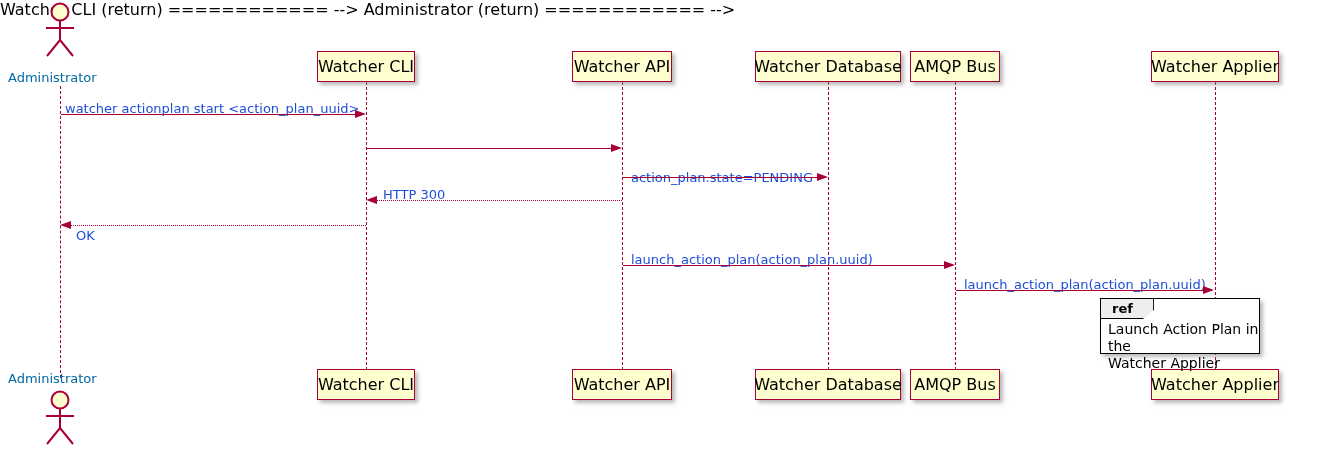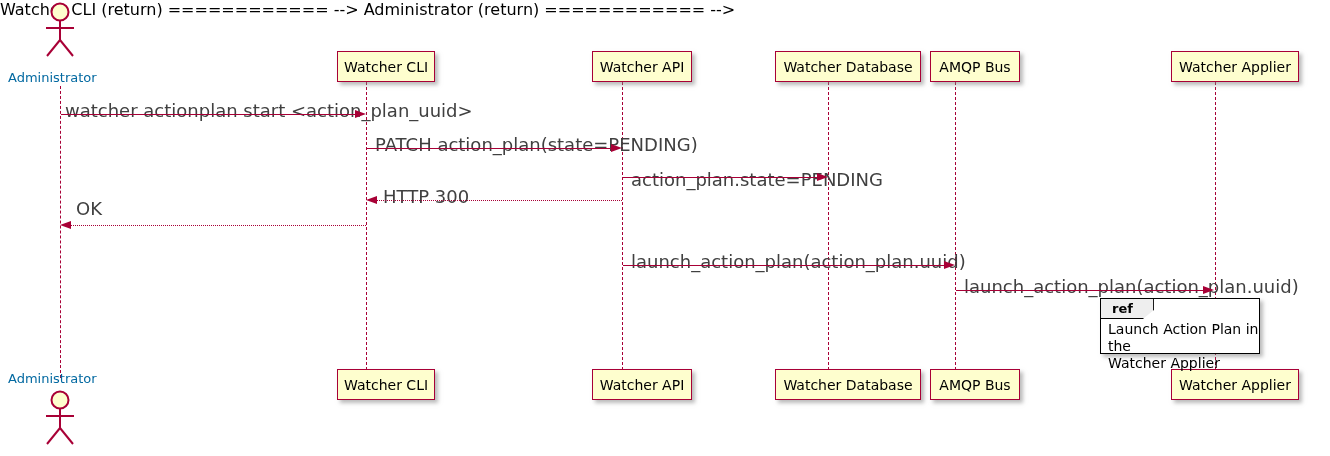--- a/index.html
+++ b/index.html
@@ -16,29 +16,28 @@
     overflow: hidden;
   }
 
   
   .pbox {
     position: absolute;
     box-sizing: border-box;
     background: #FEFECE;
     border: 1.5px solid #A80036;
     color: #000000;
-    font-size: 14px;
+    font-size: 16px;
     line-height: 1;
     display: flex;
     align-items: center;
     justify-content: center;
     white-space: nowrap;
     box-shadow: 3px 3px 4px rgba(130,130,130,0.55);
     padding: 0 9px;
-    margin-left: 20px;
   }
 
   
   .lifeline {
     position: absolute;
     width: 0;
     border-left: 1.5px dashed #A80036;
   }
 
   
@@ -71,22 +70,22 @@
     border-bottom: 4.5px solid transparent;
   }
   .arrow-head.right {
     border-left: 11px solid #A80036;
   }
   .arrow-head.left {
     border-right: 11px solid #A80036;
   }
   .msg-label {
     position: absolute;
-    font-size: 18px;
-    color: #404040;
+    font-size: 13px;
+    color: #1d4ed8;
     white-space: nowrap;
     line-height: 1;
   }
 
   
   .ref-box {
     position: absolute;
     box-sizing: border-box;
     background: #FFFFFF;
     border: 1.5px solid #000000;
@@ -165,36 +164,35 @@
   <div class="pbox" style="left:755px; top:369px; width:146px; height:31px;">Watcher Database</div>
   <div class="pbox" style="left:910px; top:369px; width:90px; height:31px;">AMQP Bus</div>
   <div class="pbox" style="left:1151px; top:369px; width:128px; height:31px;">Watcher Applier</div>
 
   
   <div class="msg-label" style="left:65px; top:102px;">watcher actionplan start &lt;action_plan_uuid&gt;</div>
   <div class="msg-line" style="left:61px; top:114px; width:295px;"></div>
   <div class="arrow-head right" style="left:355px; top:109.5px;"></div>
 
   
-  <div class="msg-label" style="left:375px; top:136px;">PATCH action_plan(state=PENDING)</div>
   <div class="msg-line" style="left:367px; top:148px; width:245px;"></div>
   <div class="arrow-head right" style="left:611px; top:143.5px;"></div>
 
   
   <div class="msg-label" style="left:631px; top:171px;">action_plan.state=PENDING</div>
   <div class="msg-line" style="left:623px; top:177px; width:195px;"></div>
   <div class="arrow-head right" style="left:817px; top:172.5px;"></div>
 
    Watcher CLI (return) ============ --&gt;
   <div class="msg-label" style="left:383px; top:188px;">HTTP 300</div>
   <div class="msg-line dotted" style="left:377px; top:200px; width:245px;"></div>
   <div class="arrow-head left" style="left:366px; top:195.5px;"></div>
 
    Administrator (return) ============ --&gt;
-  <div class="msg-label" style="left:76px; top:200px;">OK</div>
+  <div class="msg-label" style="left:76px; top:229px;">OK</div>
   <div class="msg-line dotted" style="left:71px; top:225px; width:295px;"></div>
   <div class="arrow-head left" style="left:60px; top:220.5px;"></div>
 
   
   <div class="msg-label" style="left:631px; top:253px;">launch_action_plan(action_plan.uuid)</div>
   <div class="msg-line" style="left:623px; top:265px; width:322px;"></div>
   <div class="arrow-head right" style="left:944px; top:260.5px;"></div>
 
   
   <div class="msg-label" style="left:964px; top:278px;">launch_action_plan(action_plan.uuid)</div>

